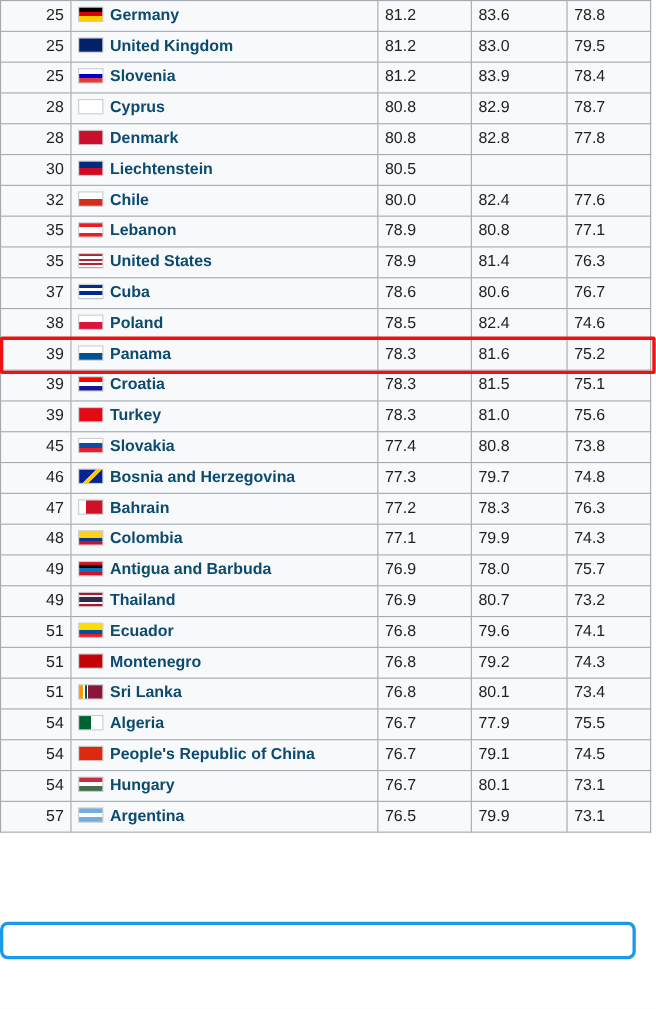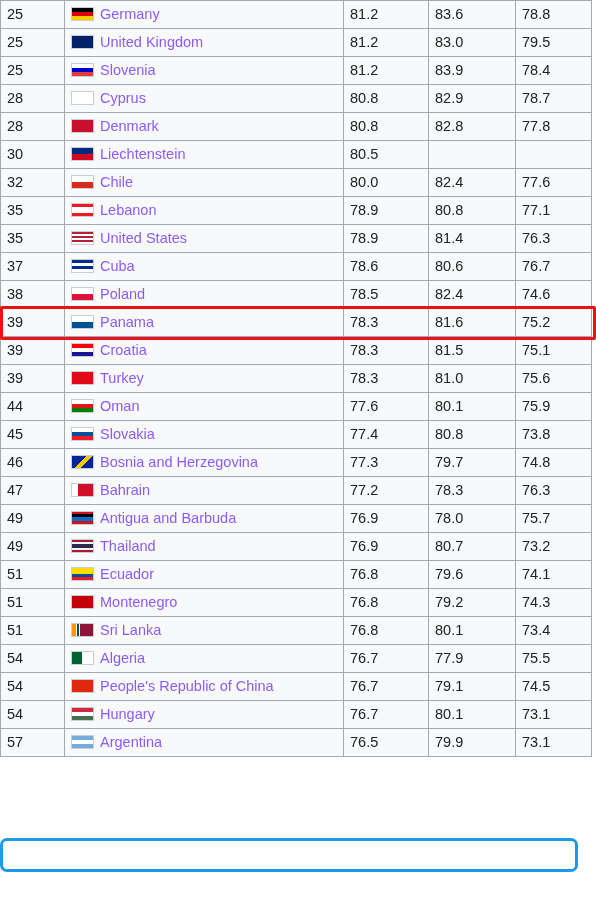--- a/index.html
+++ b/index.html
@@ -25,34 +25,34 @@
     vertical-align:middle;
     background:#f8f9fa;
     white-space:nowrap;
     overflow:hidden;
   }
   col.c-rank{width:64px;}
   col.c-country{width:279px;}
   col.c-v1{width:85px;}
   col.c-v2{width:87px;}
   col.c-v3{width:76px;}
-  td.rank{text-align:left;padding-left:9px;}
+  td.rank{text-align:right;padding-left:9px;}
   td.country{padding-left:6px;}
   td.num{text-align:left;padding-left:10px;}
   .flag{
     display:inline-block;
     width:23px;height:14px;
     vertical-align:-2px;
     margin-right:6px;
     border:1px solid rgba(0,0,0,0.18);
     box-sizing:border-box;
     background-size:100% 100%;
     background-repeat:no-repeat;
   }
-  .clink{color:#8b5cf6;text-decoration:none;}
+  .clink{color:#0c4a6e;text-decoration:none;font-weight:bold;}
   .hl{
     position:absolute;
     box-sizing:border-box;
     pointer-events:none;
   }
   .hl-red{
     border:3px solid #ee1111;
     border-radius:2px;
   }
   .hl-blue{
@@ -164,47 +164,47 @@
           <td class="num">81.5</td>
           <td class="num">75.1</td>
         </tr>
         <tr id="row-16">
           <td class="rank">39</td>
           <td class="country"><span class="flag" style="background-image: linear-gradient(rgb(227, 10, 23), rgb(227, 10, 23));"></span><a class="clink" href="#">Turkey</a></td>
           <td class="num">78.3</td>
           <td class="num">81.0</td>
           <td class="num">75.6</td>
         </tr>
-        <tr id="row-19">
-          <td class="rank">44</td>
-          <td class="country"><span class="flag" style="background-image: linear-gradient(rgb(255, 255, 255) 0px, rgb(255, 255, 255) 33.3%, rgb(219, 22, 27) 33.3%, rgb(219, 22, 27) 66.6%, rgb(0, 128, 0) 66.6%, rgb(0, 128, 0) 100%);"></span><a class="clink" href="#">Oman</a></td>
-          <td class="num">77.6</td>
-          <td class="num">80.1</td>
-          <td class="num">75.9</td>
-        </tr>
         <tr id="row-20">
           <td class="rank">45</td>
           <td class="country"><span class="flag" style="background-image: linear-gradient(rgb(255, 255, 255) 0px, rgb(255, 255, 255) 33.3%, rgb(11, 78, 162) 33.3%, rgb(11, 78, 162) 66.6%, rgb(238, 28, 37) 66.6%, rgb(238, 28, 37) 100%);"></span><a class="clink" href="#">Slovakia</a></td>
           <td class="num">77.4</td>
           <td class="num">80.8</td>
           <td class="num">73.8</td>
         </tr>
         <tr id="row-21">
           <td class="rank">46</td>
           <td class="country"><span class="flag" style="background-image: linear-gradient(135deg, rgb(0, 35, 149) 0px, rgb(0, 35, 149) 45%, rgb(254, 203, 0) 45%, rgb(254, 203, 0) 62%, rgb(0, 35, 149) 62%, rgb(0, 35, 149) 100%);"></span><a class="clink" href="#">Bosnia and Herzegovina</a></td>
           <td class="num">77.3</td>
           <td class="num">79.7</td>
           <td class="num">74.8</td>
         </tr>
         <tr id="row-22">
           <td class="rank">47</td>
           <td class="country"><span class="flag" style="background-image: linear-gradient(90deg, rgb(255, 255, 255) 0px, rgb(255, 255, 255) 30%, rgb(206, 17, 38) 30%, rgb(206, 17, 38) 100%);"></span><a class="clink" href="#">Bahrain</a></td>
           <td class="num">77.2</td>
           <td class="num">78.3</td>
           <td class="num">76.3</td>
+        </tr>
+        <tr id="row-23">
+          <td class="rank">48</td>
+          <td class="country"><span class="flag" style="background-image: linear-gradient(rgb(252, 209, 22) 0px, rgb(252, 209, 22) 50%, rgb(0, 56, 147) 50%, rgb(0, 56, 147) 75%, rgb(206, 17, 38) 75%, rgb(206, 17, 38) 100%);"></span><a class="clink" href="#">Colombia</a></td>
+          <td class="num">77.1</td>
+          <td class="num">79.9</td>
+          <td class="num">74.3</td>
         </tr>
         <tr id="row-24">
           <td class="rank">49</td>
           <td class="country"><span class="flag" style="background-image: linear-gradient(rgb(206, 17, 38) 0px, rgb(206, 17, 38) 20%, rgb(0, 0, 0) 20%, rgb(0, 0, 0) 45%, rgb(0, 114, 198) 45%, rgb(0, 114, 198) 72%, rgb(206, 17, 38) 72%, rgb(206, 17, 38) 100%);"></span><a class="clink" href="#">Antigua and Barbuda</a></td>
           <td class="num">76.9</td>
           <td class="num">78.0</td>
           <td class="num">75.7</td>
         </tr>
         <tr id="row-25">
           <td class="rank">49</td>

